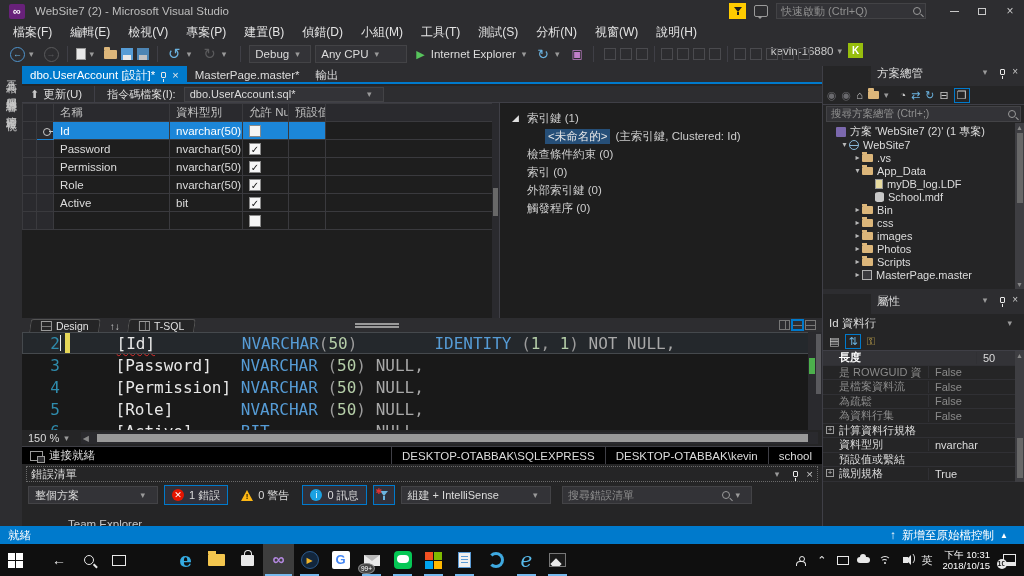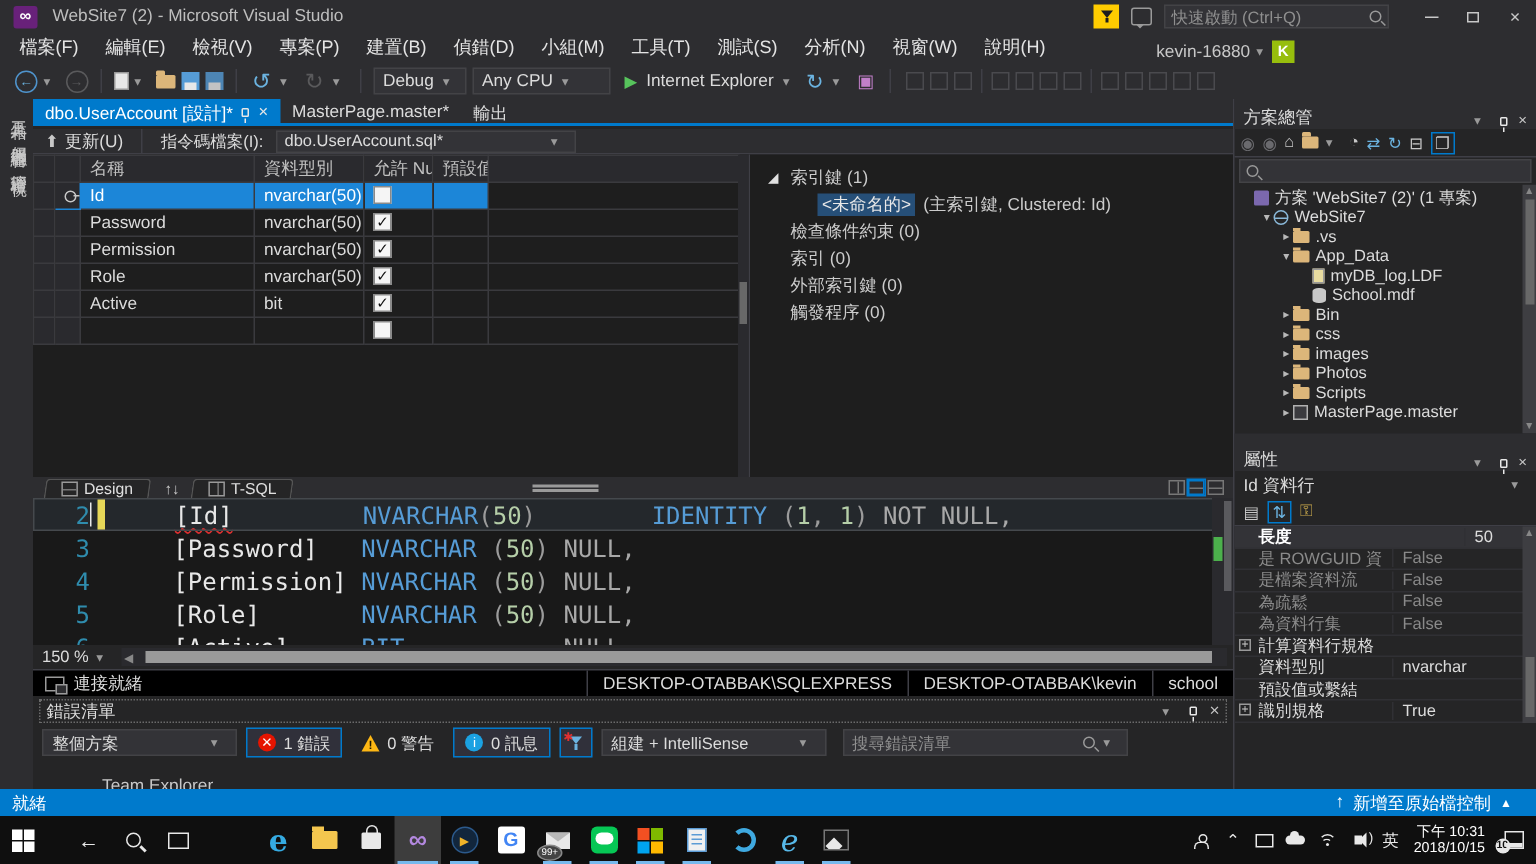--- a/index.html
+++ b/index.html
@@ -22,21 +22,21 @@
   .ql-box { width:150px; height:16px; background:#333337; border:1px solid #434346; display:flex; align-items:center; padding:0 4px; }
   .ql-box span.ph { color:#8F8F8F; font-size:11px; flex:1; }
   .mag { width:8px; height:8px; border:1.4px solid #9a9a9a; border-radius:50%; position:relative; display:inline-block;}
   .mag::after { content:""; position:absolute; width:4px; height:1.4px; background:#9a9a9a; left:6px; top:7px; transform:rotate(45deg);}
   .winbtns { display:flex; margin-left:14px; }
   .winbtn { width:28px; height:20px; display:flex; align-items:center; justify-content:center; color:#C8C8C8; font-size:12px;}
   .minbar{width:9px;height:1px;background:#C8C8C8;}
   .restbox{width:8px;height:7px;border:1px solid #C8C8C8;}
 
   
-  #menubar { left:0; top:22px; width:869px; height:20px; display:flex; align-items:flex-end; padding-left:4px;}
+  #menubar { left:0; top:22px; width:869px; height:20px; display:flex; align-items:flex-start; padding-left:4px;flex-direction:column;}
   .menu-item { padding:2px 9px; color:#E4E4E4; font-size:12px; }
   #menu-right { margin-left:auto; display:flex; align-items:center; margin-right:6px;}
   #user-name { color:#C8C8C8; margin-right:4px; font-size:11.5px;}
   .caret { color:#9a9a9a; font-size:9px; margin-right:6px;}
   #avatar { width:15px; height:15px; background:#97BE0D; color:#fff; font-size:10px; font-weight:bold; text-align:center; line-height:15px;}
 
   
   #toolbar { left:0; top:42px; width:1024px; height:24px; display:flex; align-items:center; padding-left:10px; gap:4px;}
   .tb-circle { width:15px; height:15px; border-radius:50%; border:1px solid #4F94CD; color:#6BB3E0; font-size:9px; display:flex; align-items:center; justify-content:center;}
   .tb-circle.dis { border-color:#5a5a5c; color:#5a5a5c;}
@@ -159,21 +159,21 @@
   .fun-btn { position:relative; width:22px; height:20px; border:1px solid #007ACC; background:#30303A; display:flex; align-items:center; justify-content:center;}
   .fun-btn .f::before{ content:""; display:block; width:0; height:0; border-left:4px solid transparent; border-right:4px solid transparent; border-top:5px solid #6BB3E0;}
   .fun-btn .f::after{ content:""; display:block; width:2px; height:4px; background:#6BB3E0; margin:0 auto;}
   .fun-btn .rx { position:absolute; left:2px; top:1px; color:#E03030; font-size:8px;}
   #err-search { margin-left:auto; margin-right:70px; width:190px; height:18px; background:#333337; border:1px solid #434346; display:flex; align-items:center; padding:0 5px; gap:5px;}
   #err-search .ph { color:#8F8F8F; font-size:11px; flex:1;}
   #dock-tabs { position:absolute; left:0; top:448px; width:800px; height:20px; background:#252526; display:flex; align-items:center; padding-left:46px; color:#C8C8C8; font-size:11.5px;}
 
   
   #rightpanel { left:822px; top:66px; width:202px; height:460px; background:#252526; border-left:1px solid #3F3F46;}
-  .pane-hdr { height:20px; display:flex; align-items:flex-end; padding:0 6px; color:#DCDCDC; font-size:11.5px; background:#2D2D30;}
+  .pane-hdr { height:20px; display:flex; align-items:flex-start; padding:0 6px; color:#DCDCDC; font-size:11.5px; background:#2D2D30;margin-left:48px;}
   .pane-hdr .icons { margin-left:auto; display:flex; align-items:center; gap:7px; color:#C8C8C8; font-size:10px;}
   #se-toolbar { height:19px; display:flex; align-items:center; gap:5px; padding:0 4px; border-bottom:1px solid #3F3F46;}
   #se-toolbar .g { font-size:11px; color:#C8C8C8;}
   #se-toolbar .g.blue { color:#6BB3E0;}
   #se-toolbar .g.dim { color:#6a6a6e;}
   #se-toolbar .boxed { border:1px solid #007ACC; padding:0 2px;}
   .search-box { height:16px; margin:1px 3px; background:#333337; border:1px solid #434346; display:flex; align-items:center; padding:0 4px; gap:4px;}
   .search-box .ph { color:#8F8F8F; font-size:10.5px; flex:1;}
   #se-tree { position:relative; height:166px; overflow:hidden; padding-top:2px;}
   .tree-item { height:13px; display:flex; align-items:center; font-size:11px; color:#DCDCDC; white-space:nowrap;}
@@ -631,20 +631,21 @@
       <span class="g">⌂</span>
       <span class="folder-ic" style="width:11px;height:8px;"></span>
       <span class="caret">▾</span>
       <span class="g">◔</span>
       <span class="g blue">⇄</span>
       <span class="g blue">↻</span>
       <span class="g">⊟</span>
       <span class="g boxed">❐</span>
     </div>
     <div class="search-box">
+      <span class="ph">搜尋方案總管 (Ctrl+;)</span>
       <span class="mag"></span>
     </div>
     <div id="se-tree">
       <div class="tree-item" style="padding-left: 4px;">
           <span class="exp"></span>
           <span class="ico sol-ic"></span>
           <span>方案 'WebSite7 (2)' (1 專案)</span>
         </div>
         <div class="tree-item" style="padding-left: 17px;">
           <span class="exp">▾</span>

